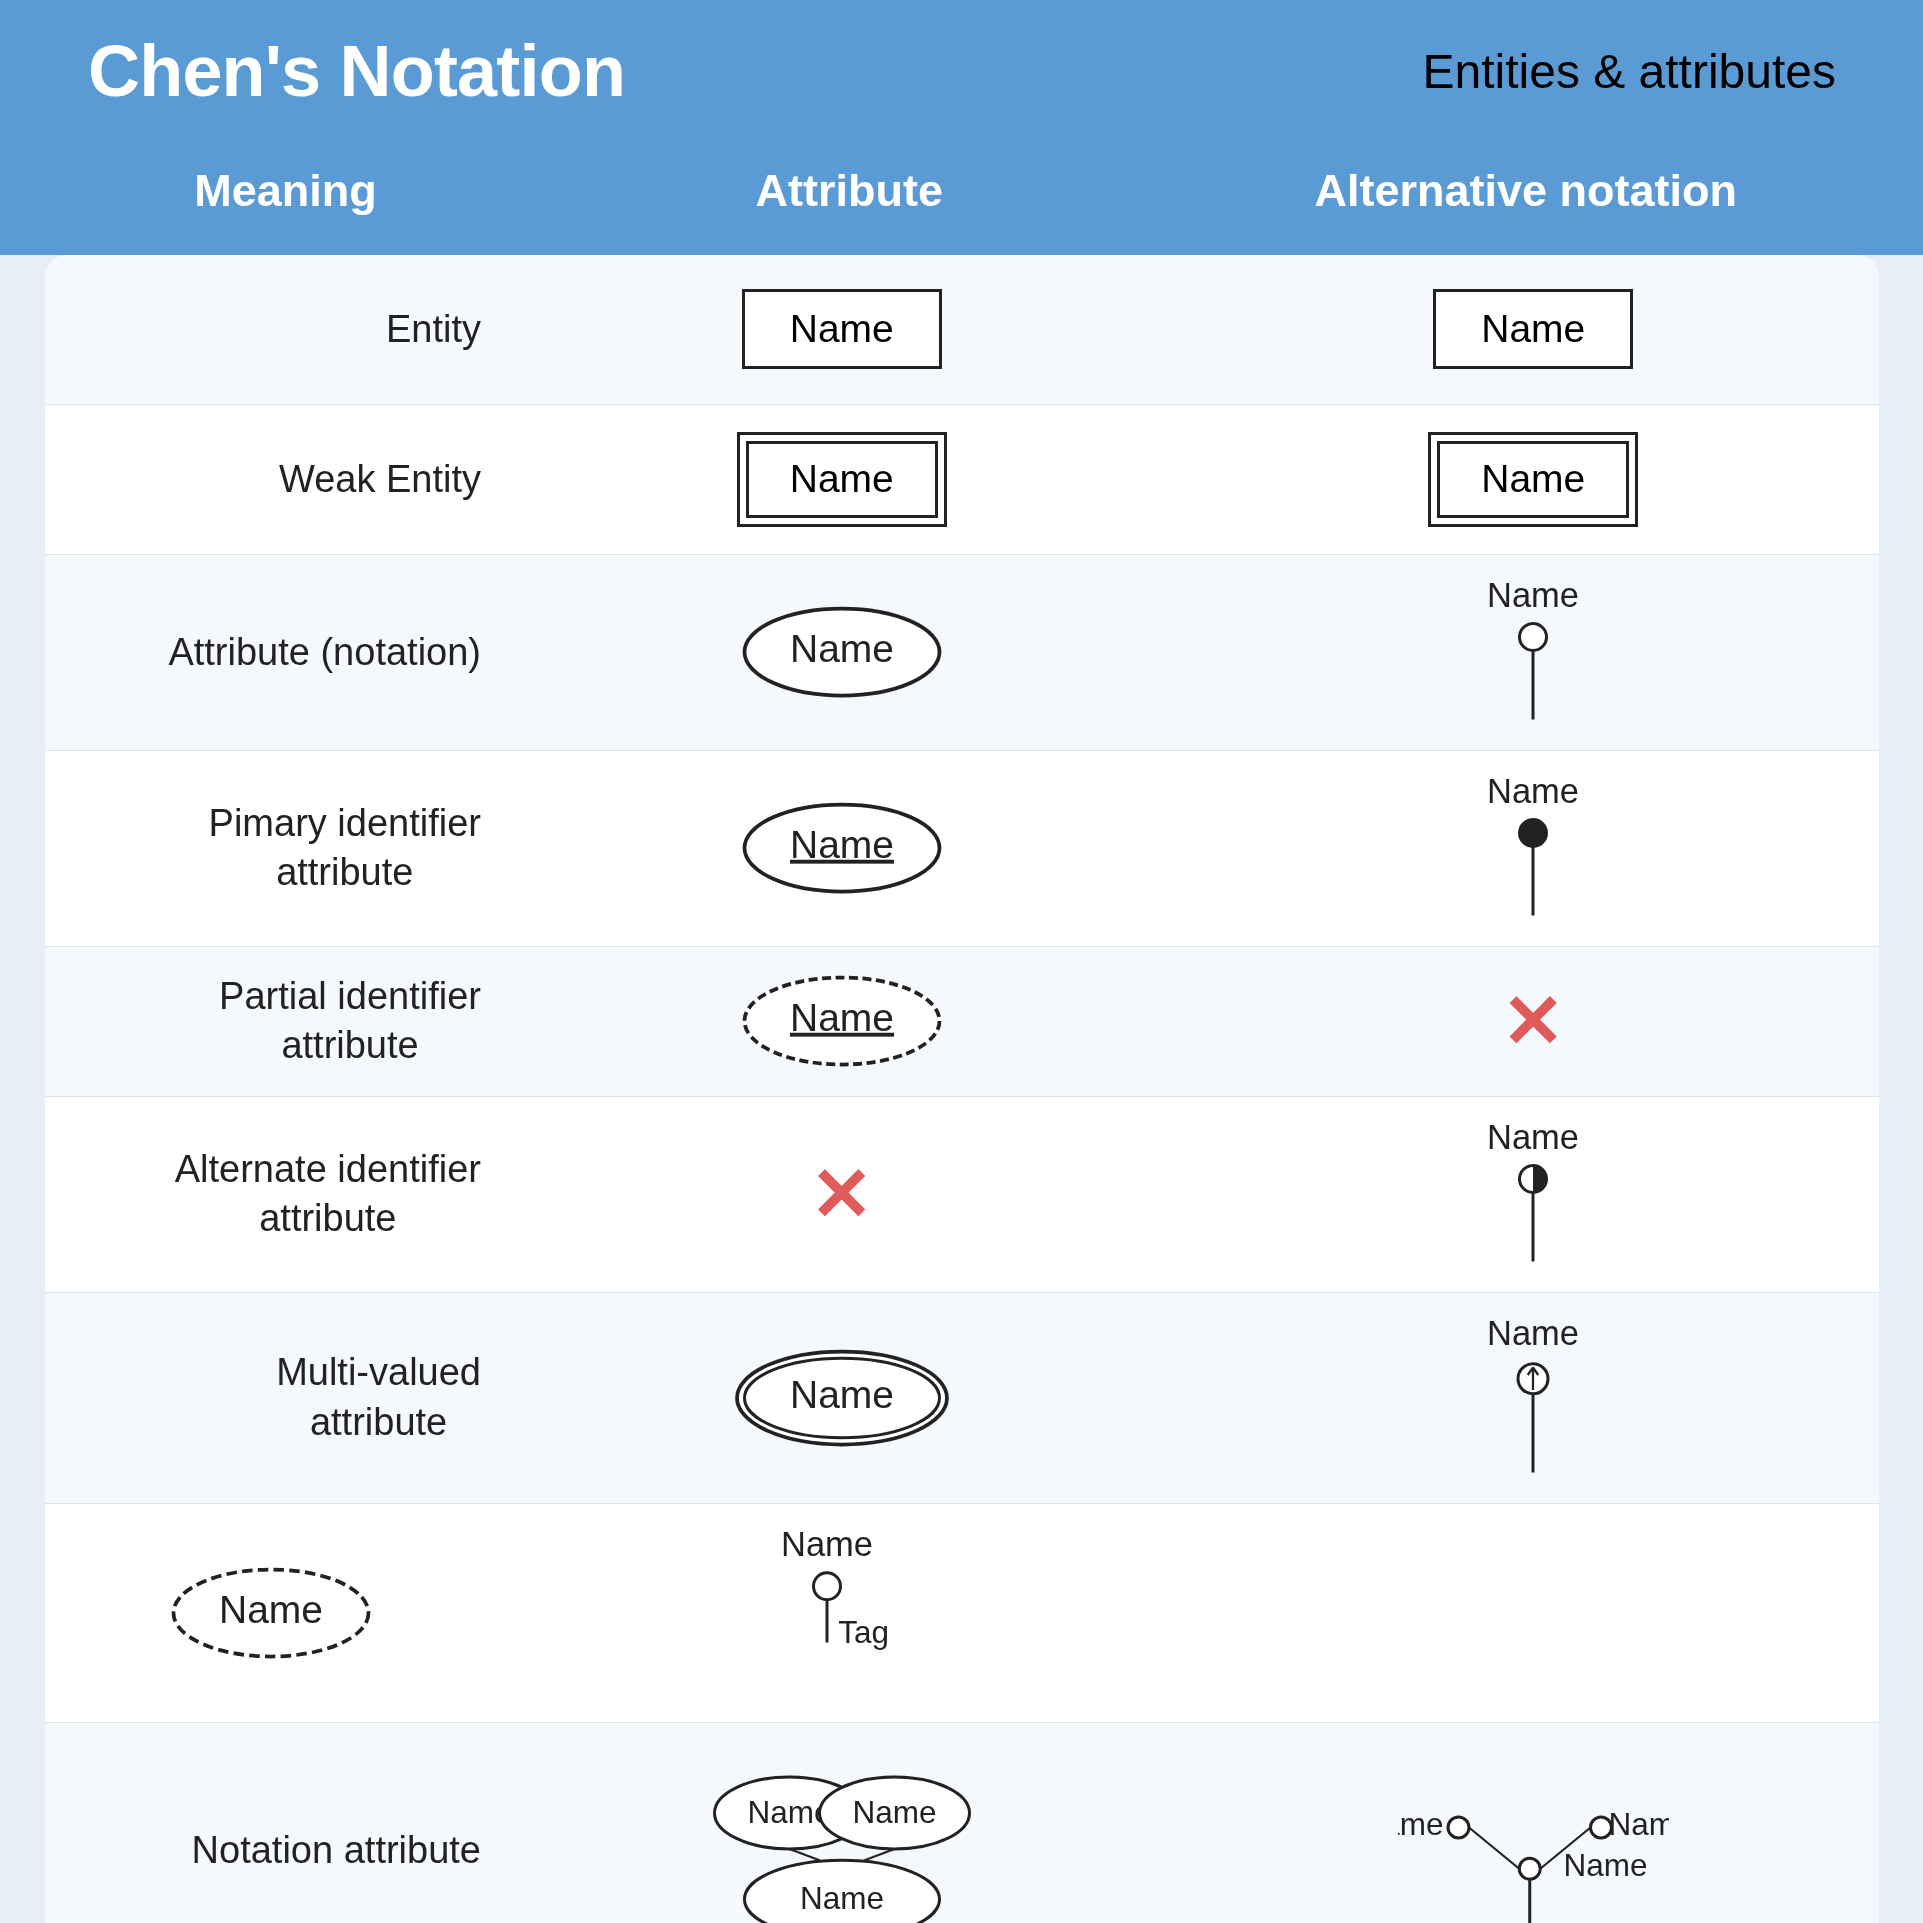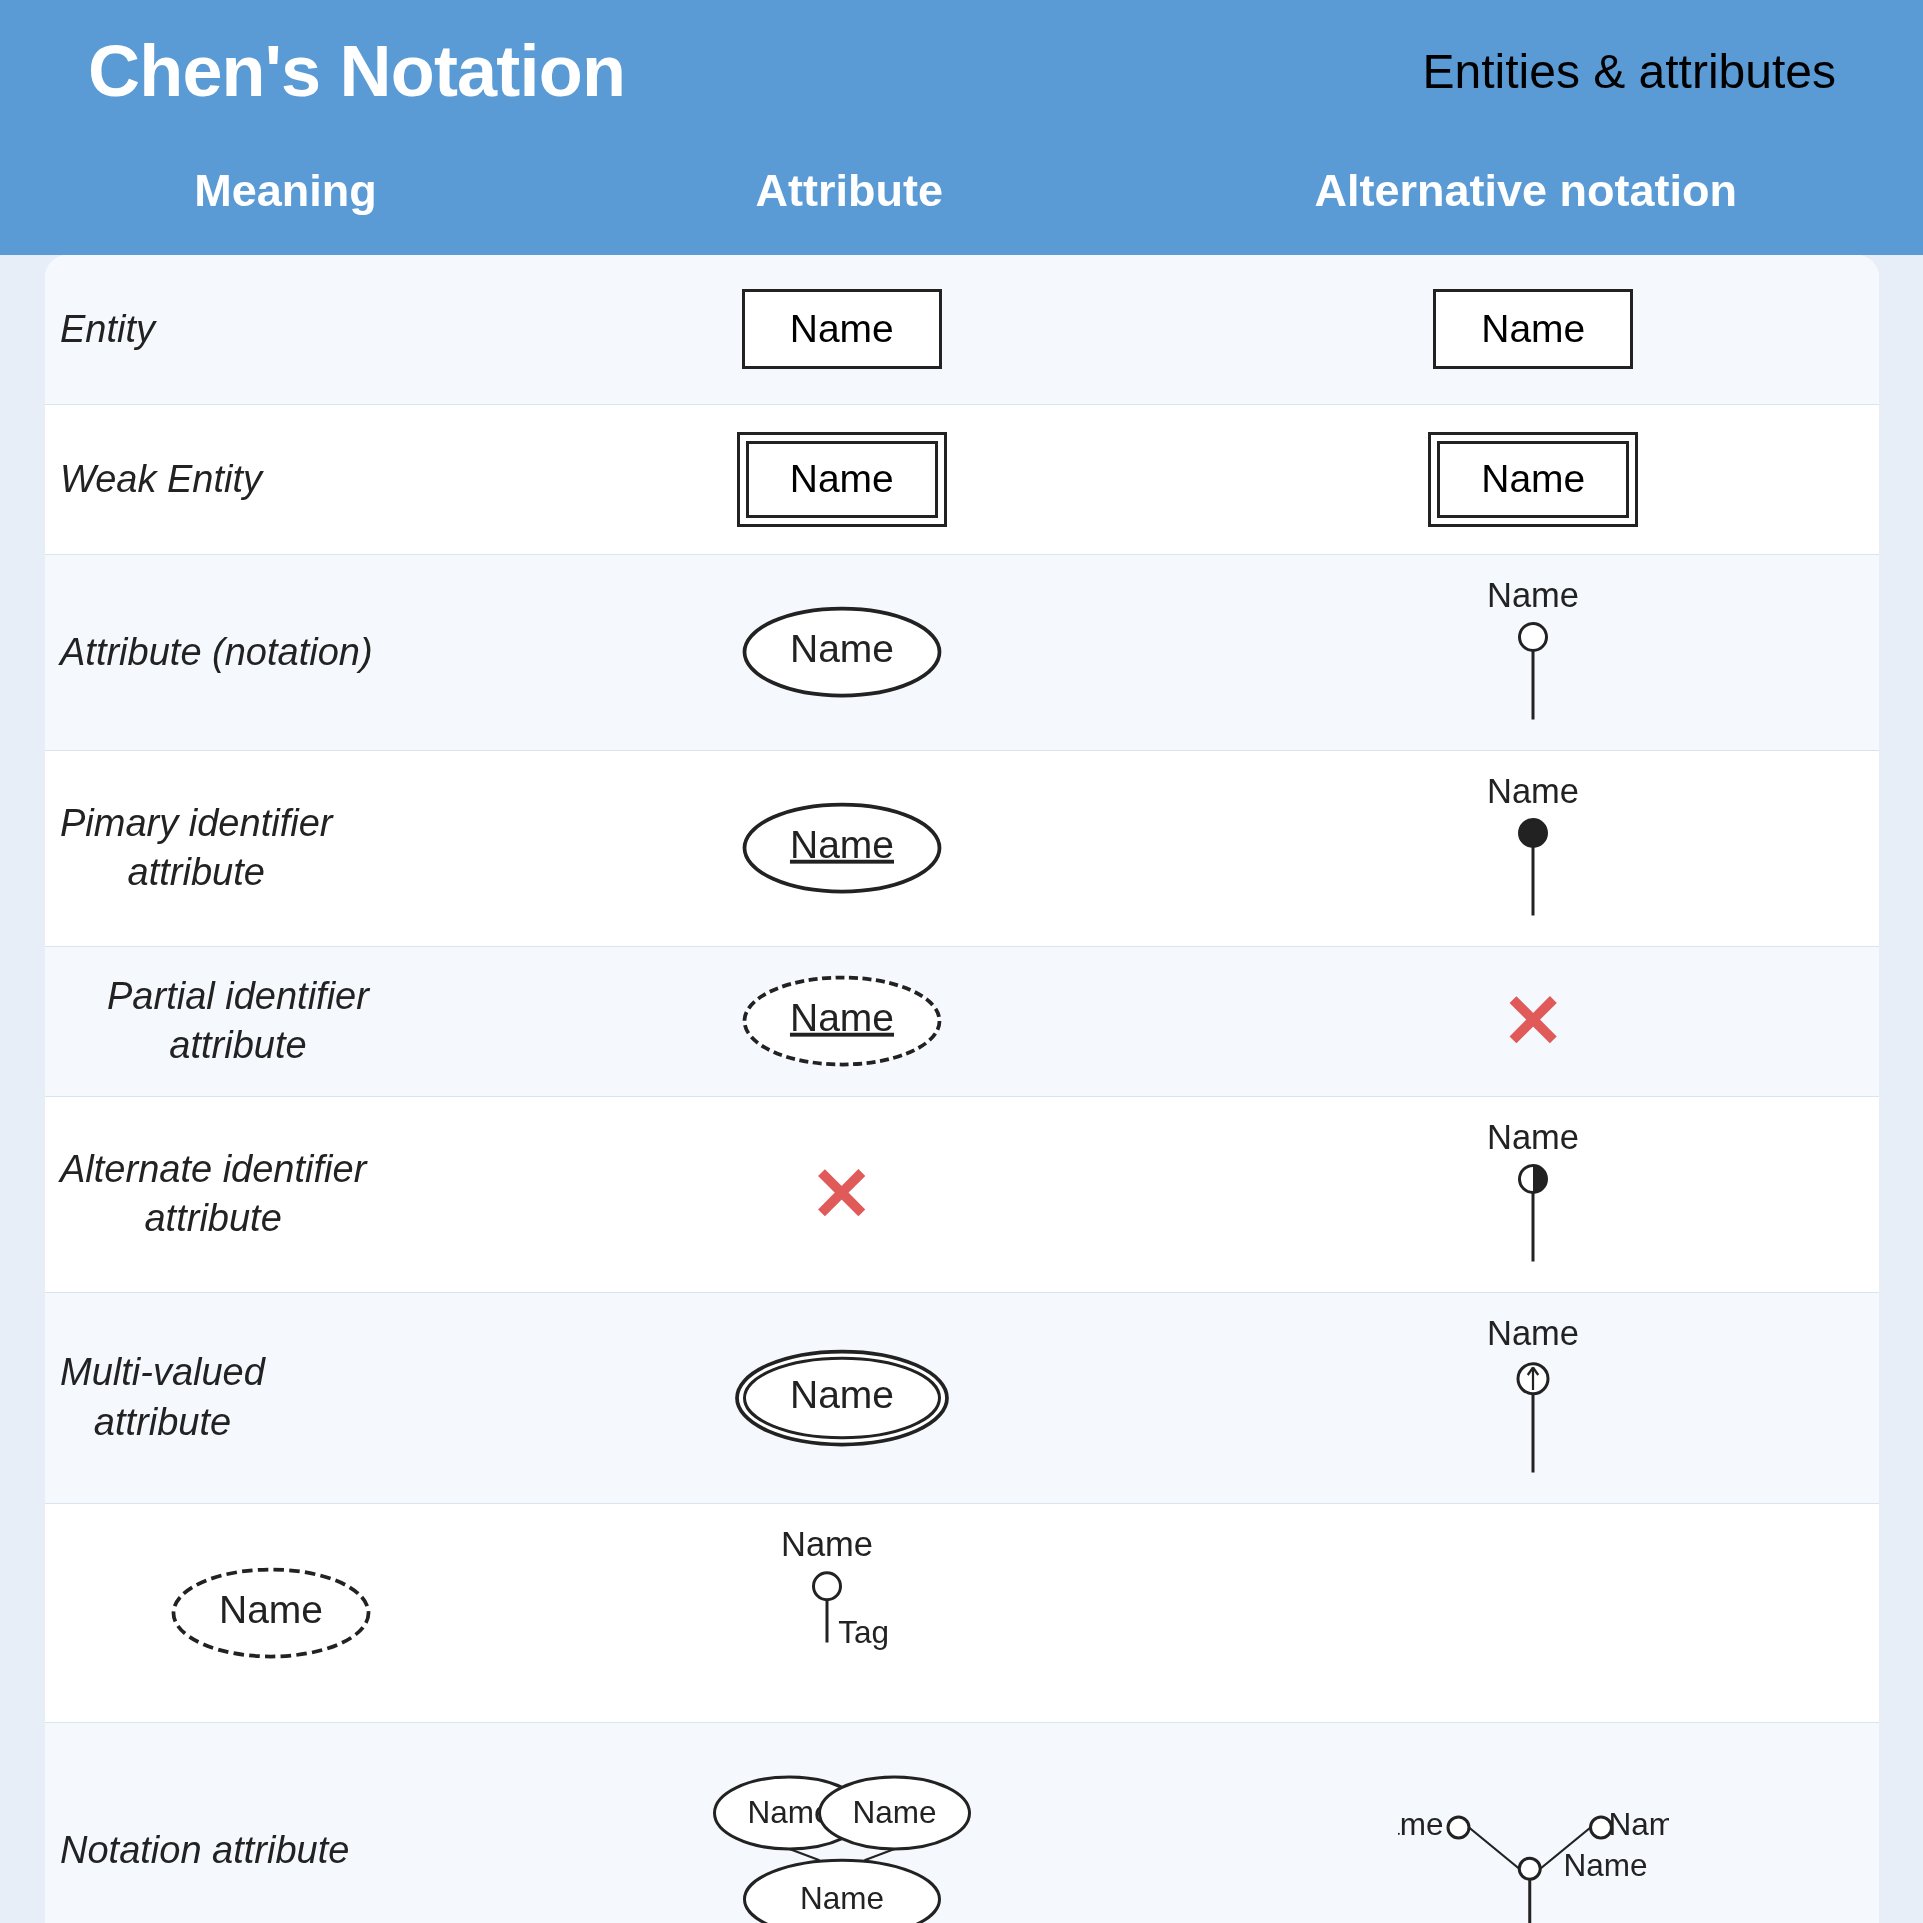--- a/index.html
+++ b/index.html
@@ -75,22 +75,21 @@
       background: white;
     }
 
     .meaning-cell {
       text-align: center;
       font-size: 38px;
       color: #222;
       padding: 22.5px 15px;
       display: flex;
       align-items: center;
-      justify-content: flex-start;
-      font-style: italic;
+      justify-content: flex-end;
     }
 
     .notation-cell {
       display: flex;
       align-items: center;
       justify-content: center;
       padding: 22.5px 15px;
     }
 
     .alt-cell {

